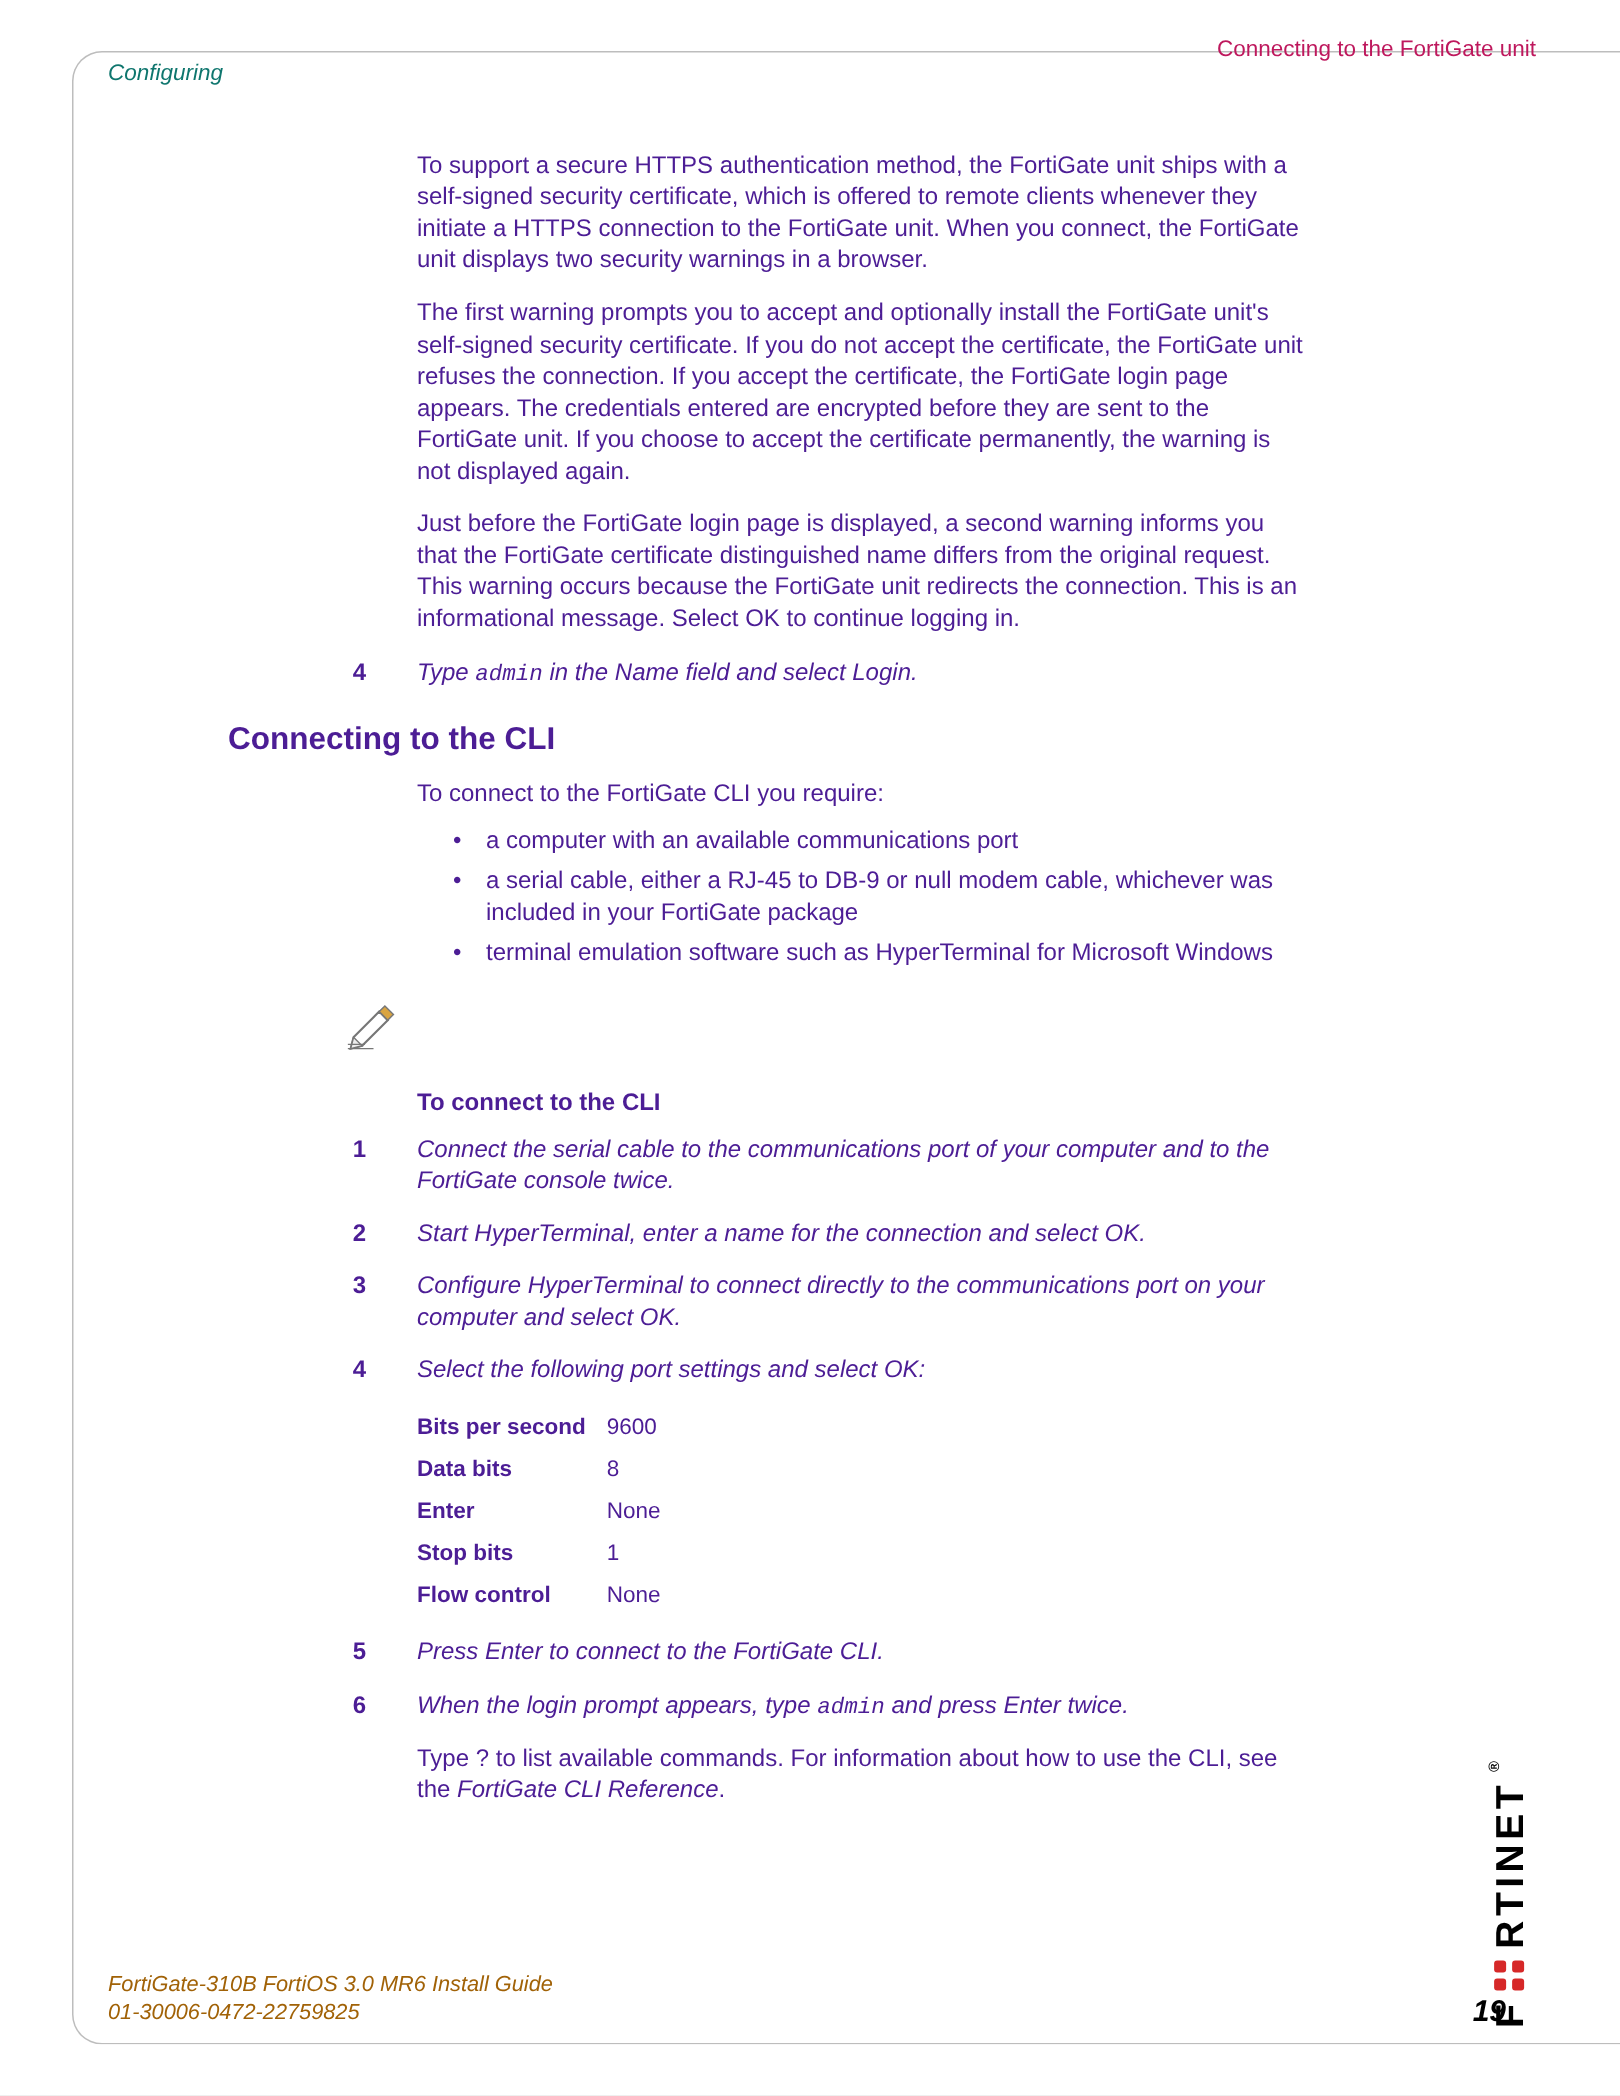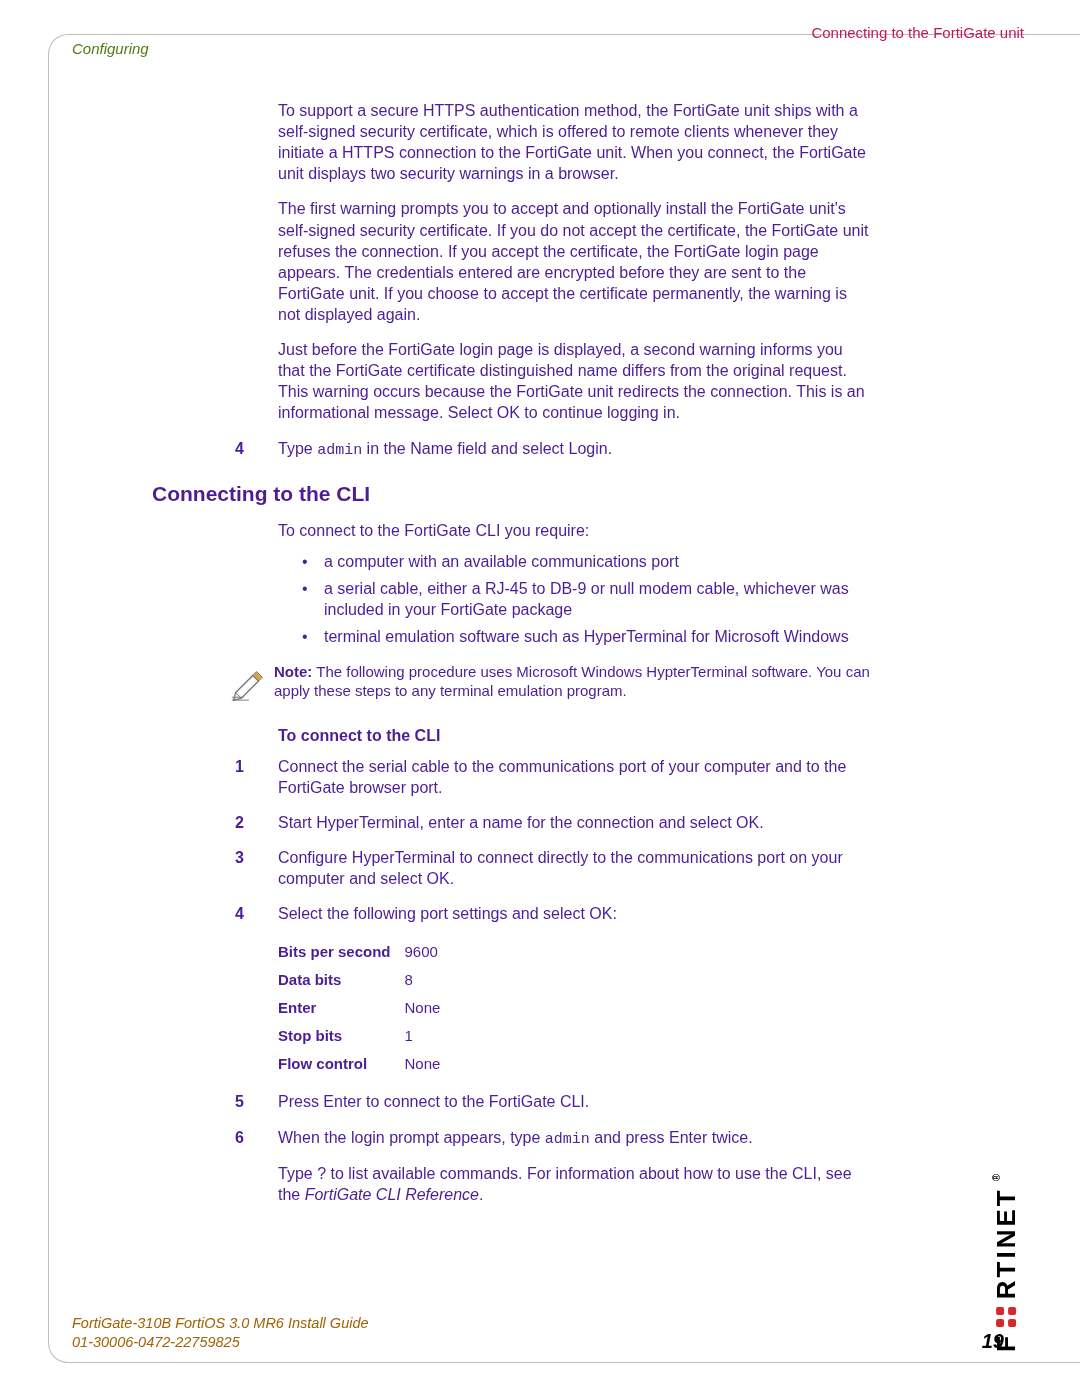--- a/index.html
+++ b/index.html
@@ -21,42 +21,42 @@
     border-top-left-radius: 20px;
     border-bottom-left-radius: 20px;
     pointer-events: none;
   }
   .hdr-left {
     position: absolute;
     top: 40px;
     left: 72px;
     font-style: italic;
     font-size: 15px;
-    color: #4d7c0f;
+    color: #0f766e;
   }
   .hdr-right {
     position: absolute;
     top: 24px;
     right: 56px;
     font-size: 15px;
     color: #be185d;
   }
   .content {
     position: absolute;
     top: 100px;
     left: 152px;
     width: 720px;
     font-size: 16px;
     line-height: 1.32;
     color: #4c1d95;
   }
   .para { margin-bottom: 14px; margin-left: 126px; }
   .num-row { display: flex; margin-bottom: 14px; }
   .num { width: 126px; text-align: right; padding-right: 34px; font-weight: bold; font-size: 16px; }
-  .num-body { flex: 1; }
+  .num-body { flex: 1; font-style: italic; }
   .mono { font-family: "Courier New", monospace; font-size: 15px; }
   .h2 {
     font-family: Arial, Helvetica, sans-serif;
     font-weight: bold;
     font-size: 21px;
     margin: 20px 0 12px 0;
   }
   .intro { margin-left: 126px; margin-bottom: 10px; }
   ul.bullets { margin-left: 150px; margin-bottom: 14px; list-style: none; }
   ul.bullets li { position: relative; padding-left: 22px; margin-bottom: 6px; }
@@ -158,30 +158,27 @@
     <div class="note-row">
       <div class="note-icon">
         <svg class="pencil-svg" viewBox="0 0 40 40">
           <path d="M6 30 L24 12 L30 18 L12 36 L4 38 Z" fill="none" stroke="#777" stroke-width="1.5"></path>
           <path d="M24 12 L28 8 L34 14 L30 18 Z" fill="#d9a441" stroke="#777" stroke-width="1"></path>
           <path d="M6 30 L12 36 L4 38 Z" fill="#eee" stroke="#777" stroke-width="1"></path>
           <line x1="2" y1="38" x2="20" y2="38" stroke="#777" stroke-width="1"></line>
           <line x1="2" y1="35" x2="14" y2="35" stroke="#777" stroke-width="1"></line>
         </svg>
       </div>
-      <div class="note-text">
-        <b>Note:</b><span> The following procedure uses Microsoft Windows HypterTerminal software. You can apply these steps to any terminal emulation program.</span>
-      </div>
     </div>
 
     <div class="subhead">To connect to the CLI</div>
 
     <div class="num-row">
       <div class="num">1</div>
-      <div class="num-body">Connect the serial cable to the communications port of your computer and to the FortiGate browser port.</div>
+      <div class="num-body">Connect the serial cable to the communications port of your computer and to the FortiGate console twice.</div>
     </div>
     <div class="num-row">
       <div class="num">2</div>
       <div class="num-body">Start HyperTerminal, enter a name for the connection and select OK.</div>
     </div>
     <div class="num-row">
       <div class="num">3</div>
       <div class="num-body">Configure HyperTerminal to connect directly to the communications port on your computer and select OK.</div>
     </div>
     <div class="num-row">

